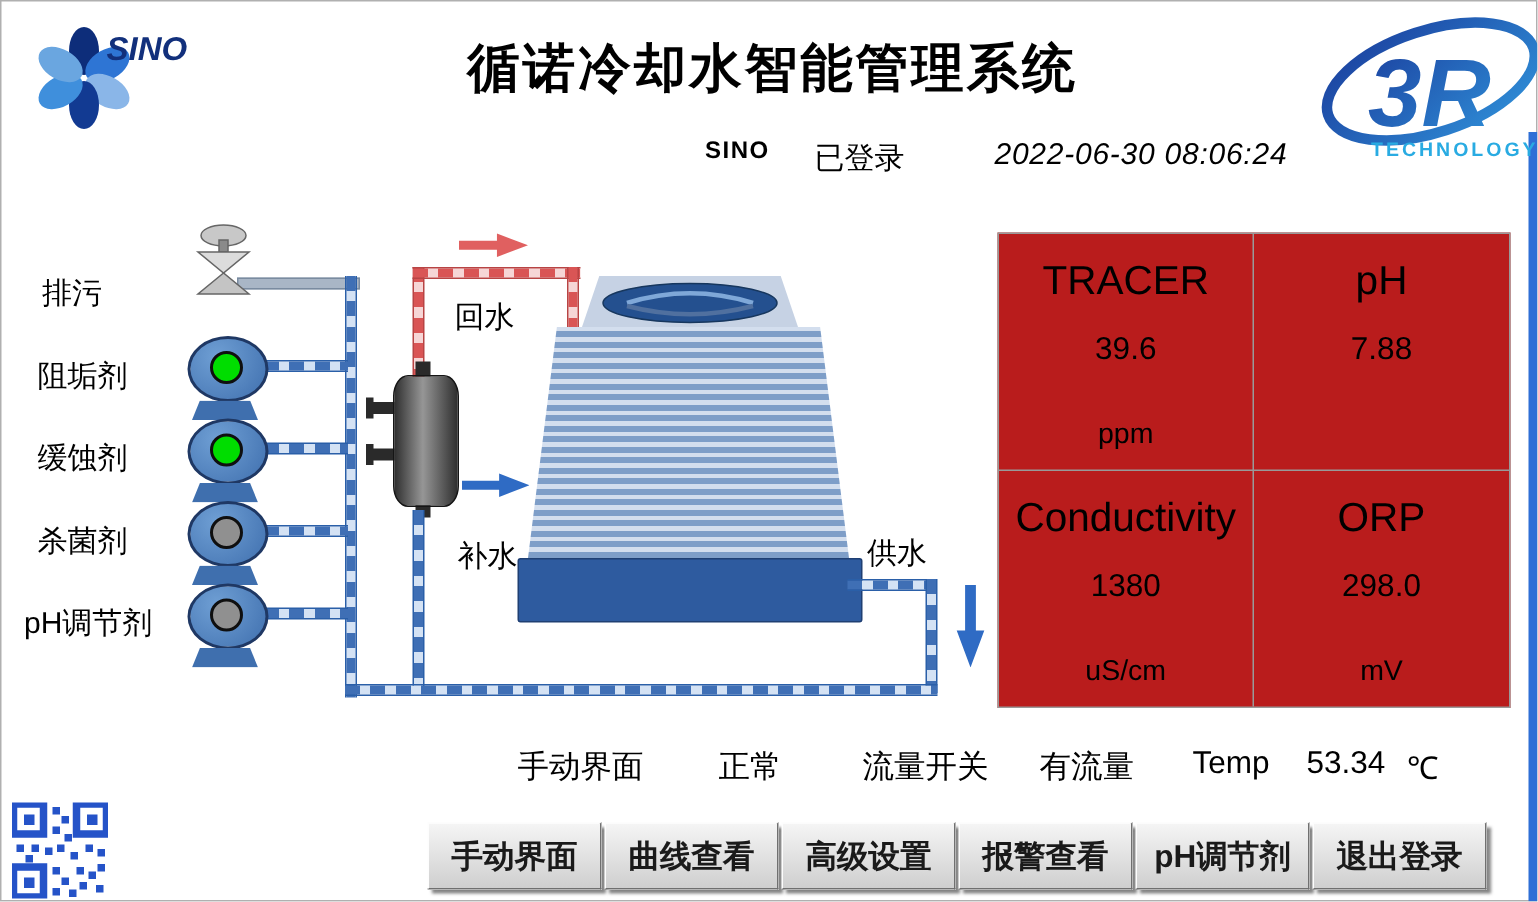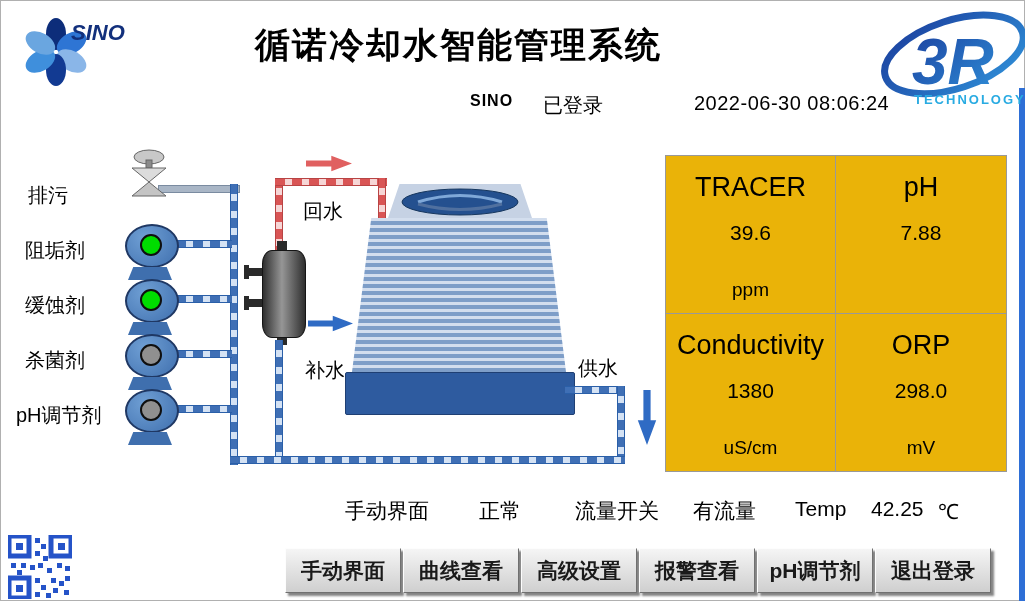--- a/index.html
+++ b/index.html
@@ -1,29 +1,29 @@
 <!DOCTYPE html>
 <html><head>
 <meta charset="utf-8">
 <style>
   html,body{margin:0;padding:0;background:#ddd;}
   .screen{
     position:relative;width:1025px;height:601px;background:#fff;overflow:hidden;
     font-family:"Liberation Sans",sans-serif;color:#000;
     box-shadow:0 0 0 1px #b0b0b0 inset;
   }
-  .title{position:absolute;left:255px;top:22px;width:520px;
+  .title{position:absolute;left:255px;top:22px;width:520px;text-align:center;
     font-size:35px;font-weight:bold;letter-spacing:2px;}
   .sino-logo{position:absolute;left:14px;top:6px;}
   .logo3r{position:absolute;right:0;top:0;}
   .edge-bar{position:absolute;right:0;top:88px;width:6px;height:513px;background:#2e6fd6;}
   .sub{position:absolute;top:92px;font-size:20px;}
   .sub.user{left:470px;font-weight:bold;letter-spacing:1px;font-size:16px;}
   .sub.status{left:543px;}
-  .sub.dt{left:694px;letter-spacing:.5px;}
+  .sub.dt{left:663px;letter-spacing:.5px;font-style:italic;}
   .dlabel{position:absolute;font-size:20px;}
   
   .pipe-h{position:absolute;height:6px;border-top:1px solid #2a5fa8;border-bottom:1px solid #2a5fa8;
     background:repeating-linear-gradient(90deg,#3f6fb5 0 10px,#d4e2f4 10px 17px);}
   .pipe-v{position:absolute;width:6px;border-left:1px solid #2a5fa8;border-right:1px solid #2a5fa8;
     background:repeating-linear-gradient(180deg,#3f6fb5 0 10px,#d4e2f4 10px 17px);}
   .red{border-color:#b84444;background:repeating-linear-gradient(90deg,#d95555 0 10px,#f6d6d6 10px 17px);}
   .redv{border-color:#b84444;background:repeating-linear-gradient(180deg,#d95555 0 10px,#f6d6d6 10px 17px);}
   .gray-pipe{position:absolute;left:158px;top:185px;width:80px;height:6px;background:#a9b6c6;border:1px solid #7a8ba0;}
   .arrow-right{position:absolute;clip-path:polygon(0 32%,55% 32%,55% 4%,100% 50%,55% 96%,55% 68%,0 68%);}
@@ -48,21 +48,21 @@
   .fan-deck{position:absolute;left:388px;top:184px;width:144px;height:34px;background:#c6d2e4;
     clip-path:polygon(8% 0,92% 0,100% 100%,0 100%);}
   .fan-svg{position:absolute;left:398px;top:187px;}
   .tower-body{position:absolute;left:352px;top:218px;width:214px;height:154px;
     clip-path:polygon(9% 0,91% 0,100% 100%,0 100%);
     background:repeating-linear-gradient(180deg,#d3deee 0 3px,#7e9ec8 3px 7px);}
   .basin{position:absolute;left:345px;top:372px;width:228px;height:41px;background:#2e5b9f;
     border:1px solid #1f3f73;border-radius:2px;}
   
   .panel{position:absolute;left:665px;top:155px;width:340px;height:315px;border:1px solid #999;
-    display:grid;grid-template-columns:1fr 1fr;grid-template-rows:1fr 1fr;background:#eab308;}
+    display:grid;grid-template-columns:1fr 1fr;grid-template-rows:1fr 1fr;background:#b91c1c;}
   .cell{display:flex;flex-direction:column;align-items:center;padding-top:16px;gap:18px;border:0 solid #999;}
   .cell.br{border-right-width:1px}.cell.bb{border-bottom-width:1px}
   .r-name{font-size:27px;}
   .r-value{font-size:21px;}
   .r-unit{font-size:19px;margin-top:16px;}
   
   .st{position:absolute;top:497px;font-size:21px;}
   
   .btnbar{position:absolute;left:285px;top:548px;display:flex;gap:2px;justify-content:space-between;}
   .hmi-btn{width:116px;height:45px;font-family:"Liberation Sans",sans-serif;font-size:21px;font-weight:600;color:#1a1a1a;
@@ -205,21 +205,21 @@
       <div class="r-value">298.0</div>
       <div class="r-unit">mV</div>
     </div>
   </div>
 
   <span class="st" style="left:345px">手动界面</span>
   <span class="st" style="left:479px">正常</span>
   <span class="st" style="left:575px">流量开关</span>
   <span class="st" style="left:693px">有流量</span>
   <span class="st" style="left:795px">Temp</span>
-  <span class="st" style="left:871px">42.25</span>
+  <span class="st" style="left:871px">53.34</span>
   <span class="st" style="left:938px">℃</span>
 
   <div class="btnbar">
     <button class="hmi-btn">手动界面</button>
     <button class="hmi-btn">曲线查看</button>
     <button class="hmi-btn">高级设置</button>
     <button class="hmi-btn">报警查看</button>
     <button class="hmi-btn">pH调节剂</button>
     <button class="hmi-btn">退出登录</button>
   </div>

